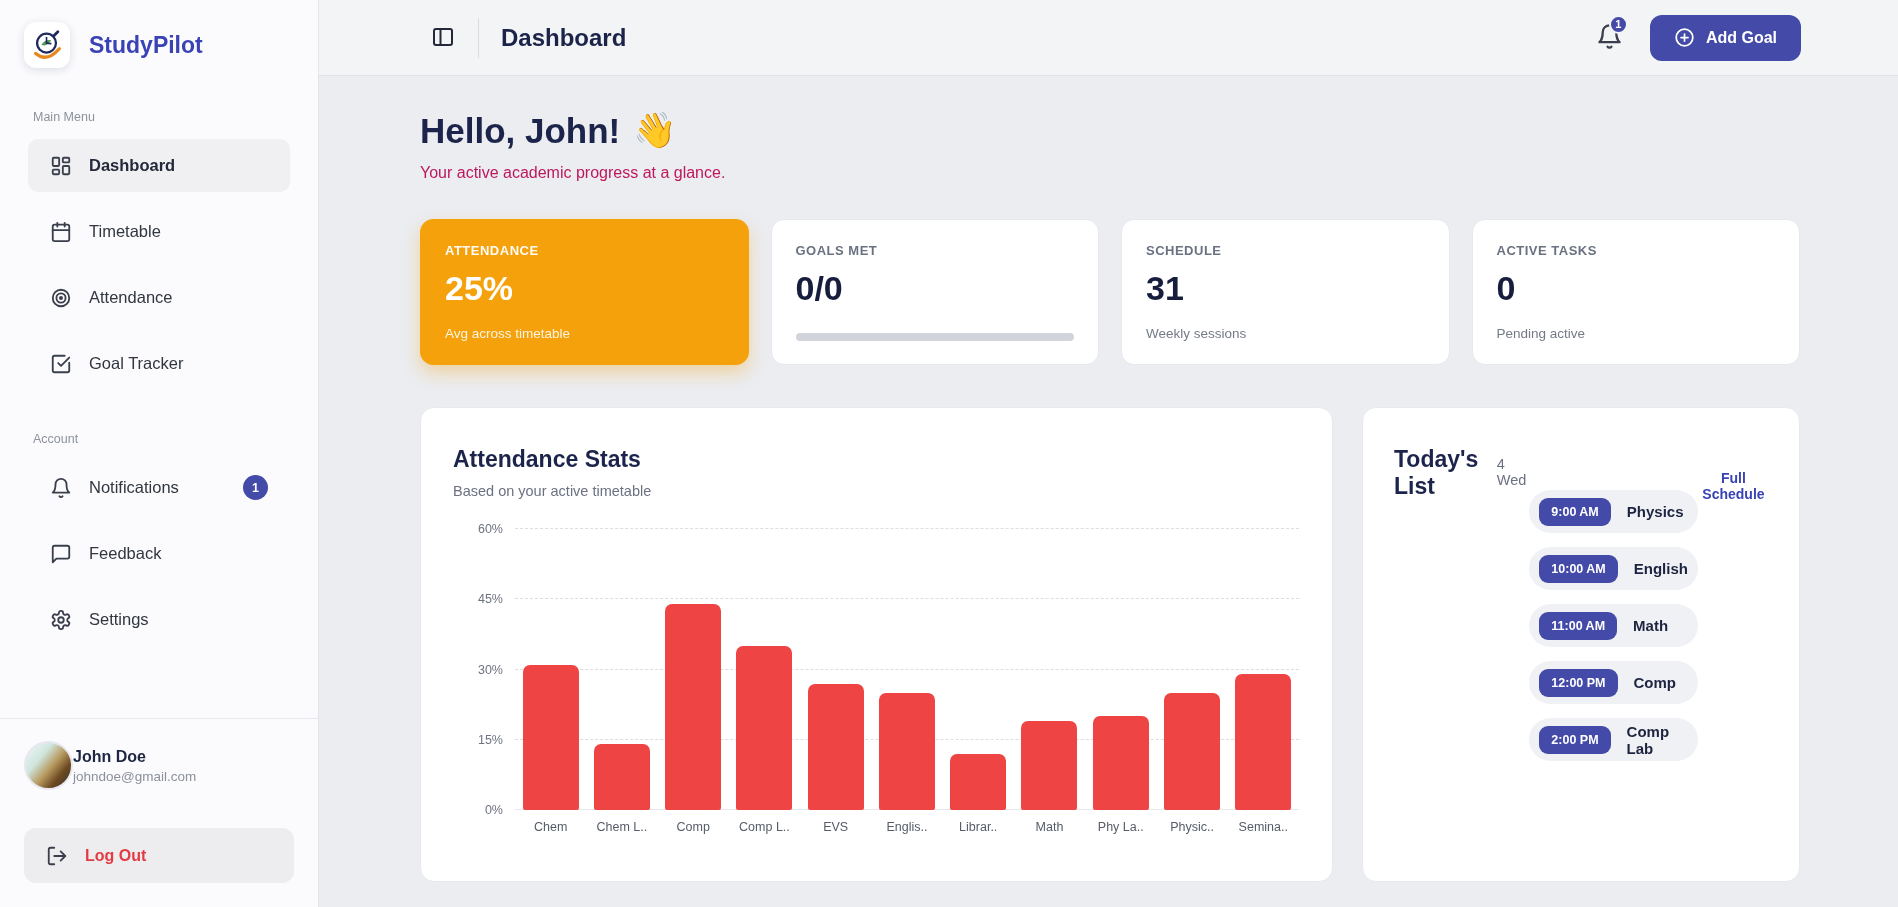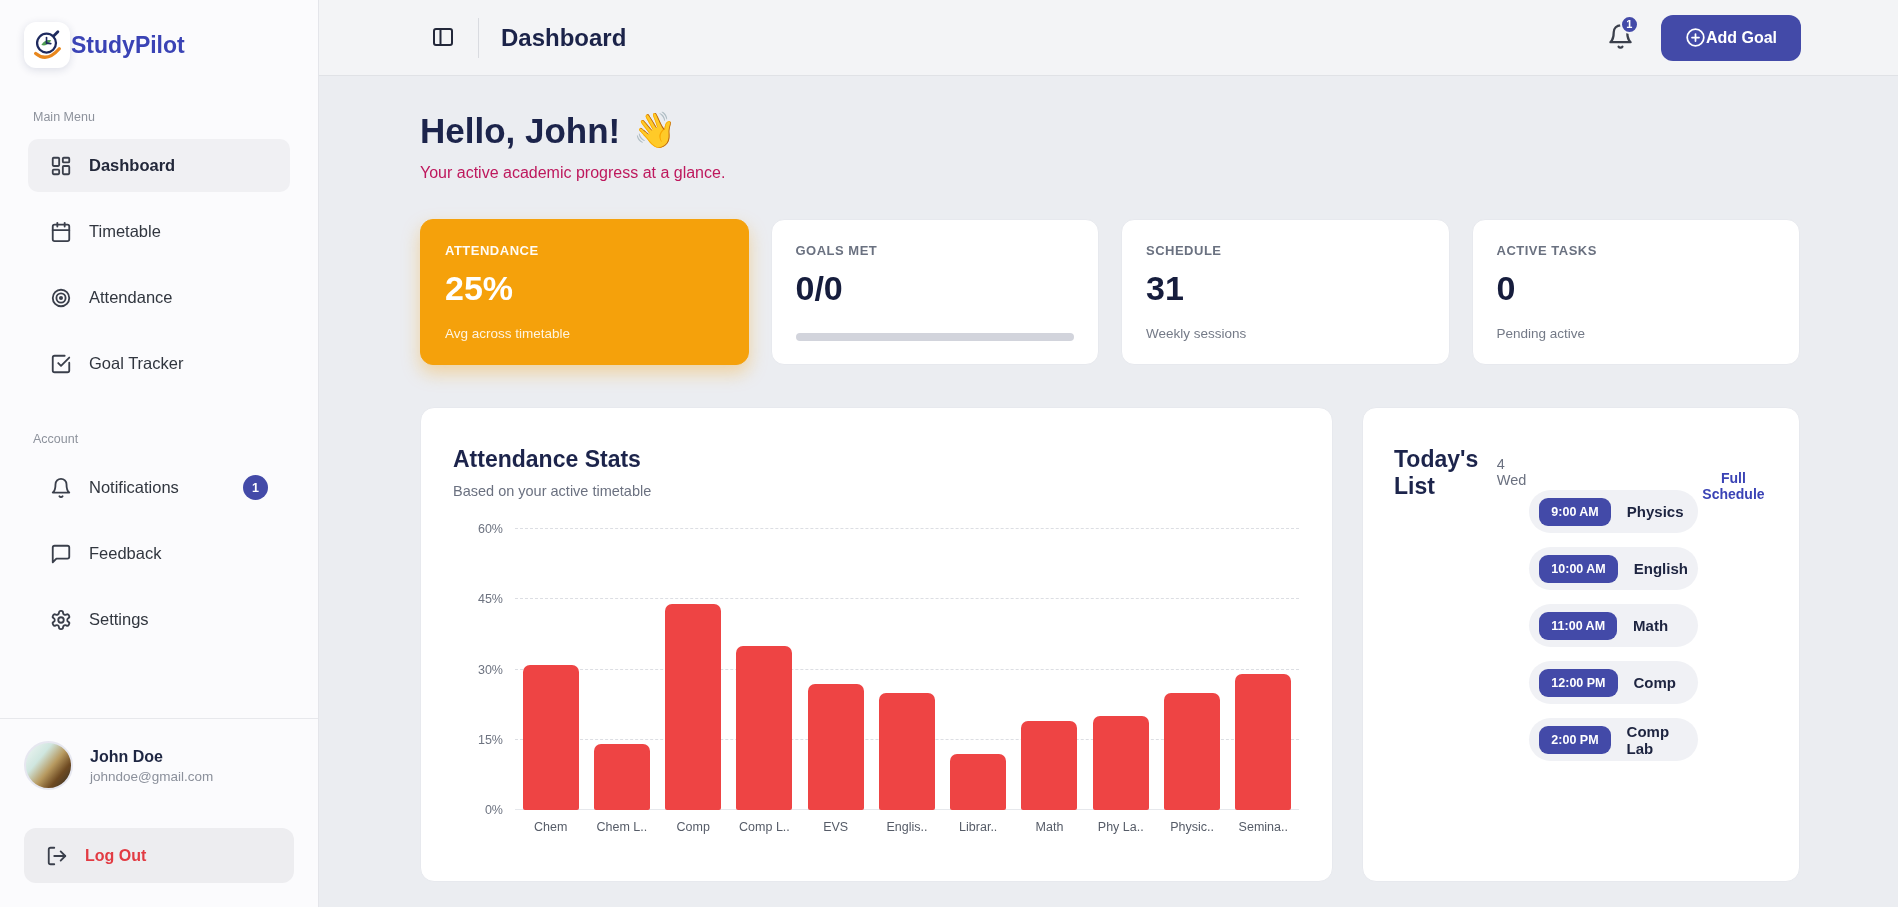--- a/index.html
+++ b/index.html
@@ -8,36 +8,36 @@
   }
   *{box-sizing:border-box}
   html,body{margin:0;padding:0}
   body{width:1898px;height:907px;overflow:hidden;background:#ebedf1;
        font-family:"Liberation Sans","DejaVu Sans",sans-serif;color:var(--navy)}
   .app{display:flex;width:100%;height:100%}
 
   
   .sidebar{width:319px;min-width:319px;background:#fbfbfd;border-right:1px solid #e4e5ea;
            display:flex;flex-direction:column;padding:22px 0 24px}
-  .brand{display:flex;align-items:center;gap:1px;padding:0 24px;margin-bottom:42px;cursor:pointer}
+  .brand{display:flex;align-items:center;gap:19px;padding:0 24px;margin-bottom:42px;cursor:pointer}
   .logo{width:46px;height:46px;border-radius:12px;background:#fff;
         box-shadow:0 2px 8px rgba(30,40,90,.14);display:flex;align-items:center;justify-content:center}
   .brand-name{font-size:23px;font-weight:800;color:var(--brand)}
   .menu-label{font-size:12.5px;color:#8d929c;padding:0 33px;margin-bottom:15px}
   .account-label{margin-top:42px}
   nav.side-nav{padding:0 28px;display:flex;flex-direction:column;gap:13px}
   .side-item{display:flex;align-items:center;gap:17px;height:53px;border-radius:10px;
              padding:0 22px;color:#31363f;font-size:16.5px;font-weight:500;cursor:pointer}
   .side-item.active{background:#f0f0f3;color:#23283a;font-weight:600}
   .side-icon{width:22px;height:22px;display:flex;color:#3a3f4b}
   .side-icon svg{width:22px;height:22px}
   .side-badge{margin-left:auto;background:var(--accent);color:#fff;font-size:12.5px;font-weight:700;
               width:25px;height:25px;border-radius:50%;display:flex;align-items:center;justify-content:center}
   .sidebar-footer{margin-top:auto;border-top:1px solid #e7e8ec;padding:22px 24px 0}
-  .user-row{display:flex;align-items:center;gap:17px;margin-bottom:38px;cursor:pointer}
+  .user-row{display:flex;align-items:center;gap:0;margin-bottom:38px;cursor:pointer}
   .avatar{width:49px;height:49px;border-radius:50%;border:2px solid #e6e7f0;
           background:linear-gradient(130deg,#f2f7f5 0%,#cfe6df 32%,#b7995f 55%,#6e4a22 74%,#30302a 100%)}
   .user-name{font-size:16px;font-weight:700;color:#1e2642}
   .user-email{font-size:13.5px;color:#8b909b;margin-top:3px}
   .logout-btn{width:100%;height:55px;border:none;border-radius:12px;background:#ededf0;
               color:var(--logout-red);font-size:16px;font-weight:600;display:flex;align-items:center;
               gap:17px;padding:0 22px;cursor:pointer;font-family:inherit}
 
   
   .main{flex:1;display:flex;flex-direction:column;min-width:0}
@@ -47,21 +47,21 @@
   .icon-btn svg{width:24px;height:24px}
   .topbar-divider{width:1px;height:40px;background:#d9dbe0;margin:0 22px}
   .topbar-title{font-size:24px;font-weight:800;color:#1b2349;margin:0}
   .topbar-right{margin-left:auto;display:flex;align-items:center;gap:30px}
   .bell-wrap{position:relative;background:none;border:none;cursor:pointer;width:30px;height:32px;color:#3a3f4b}
   .bell-wrap svg{width:27px;height:27px}
   .bell-badge{position:absolute;top:-7px;right:-8px;background:var(--accent);color:#fff;font-size:11px;
               font-weight:700;width:19px;height:19px;border-radius:50%;display:flex;align-items:center;
               justify-content:center;border:2px solid #f3f4f6}
   .add-goal{height:46px;padding:0 24px;border:none;border-radius:12px;background:var(--accent);
-            color:#fff;font-size:16px;font-weight:600;display:flex;align-items:center;
+            color:#fff;font-size:16px;font-weight:600;display:flex;align-items:center;gap:11px;
             cursor:pointer;font-family:inherit}
   .add-goal svg{width:21px;height:21px}
 
   .content{flex:1;padding:34px 98px 0 101px}
   .greeting-title{font-size:35px;font-weight:800;color:var(--navy);margin:0;display:flex;align-items:center;gap:13px}
   .greeting-sub{font-size:16px;color:#be185d;margin:13px 0 0}
 
   
   .stats-row{display:grid;grid-template-columns:repeat(4,1fr);gap:22px;margin-top:37px}
   .stat-card{height:146px;border-radius:13px;background:#fff;border:1px solid #e7e9ee;padding:23px 24px;

